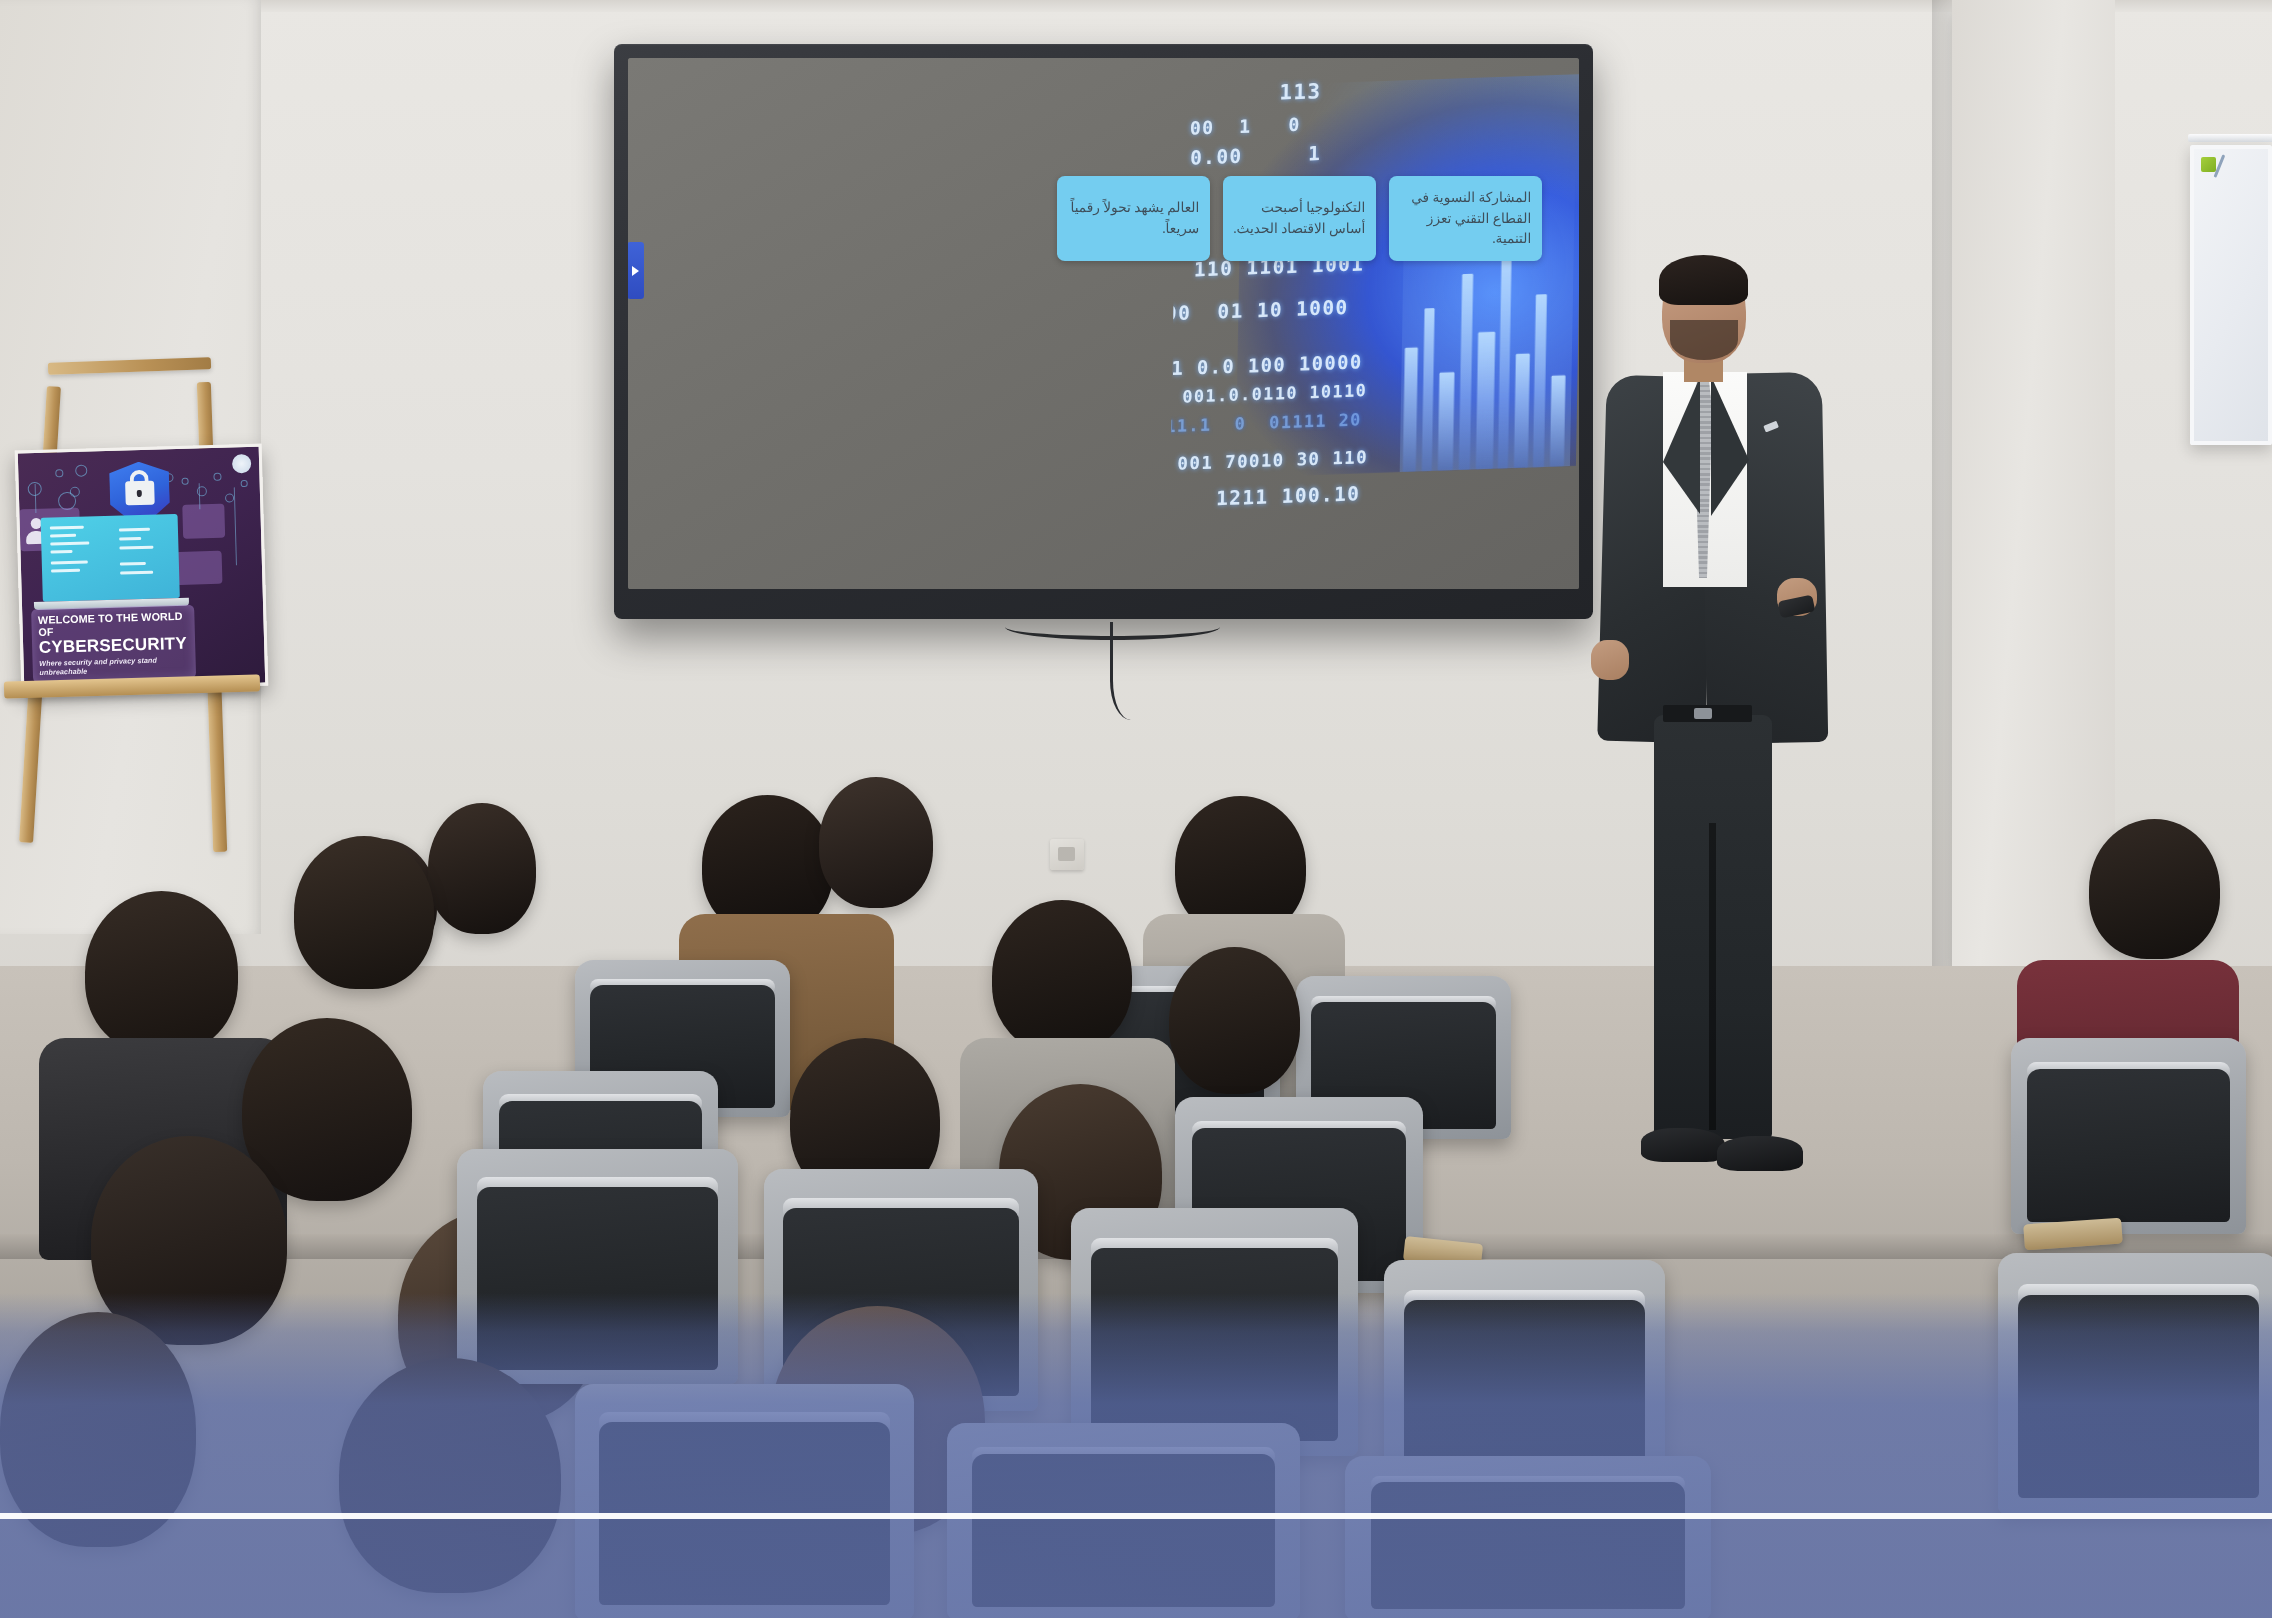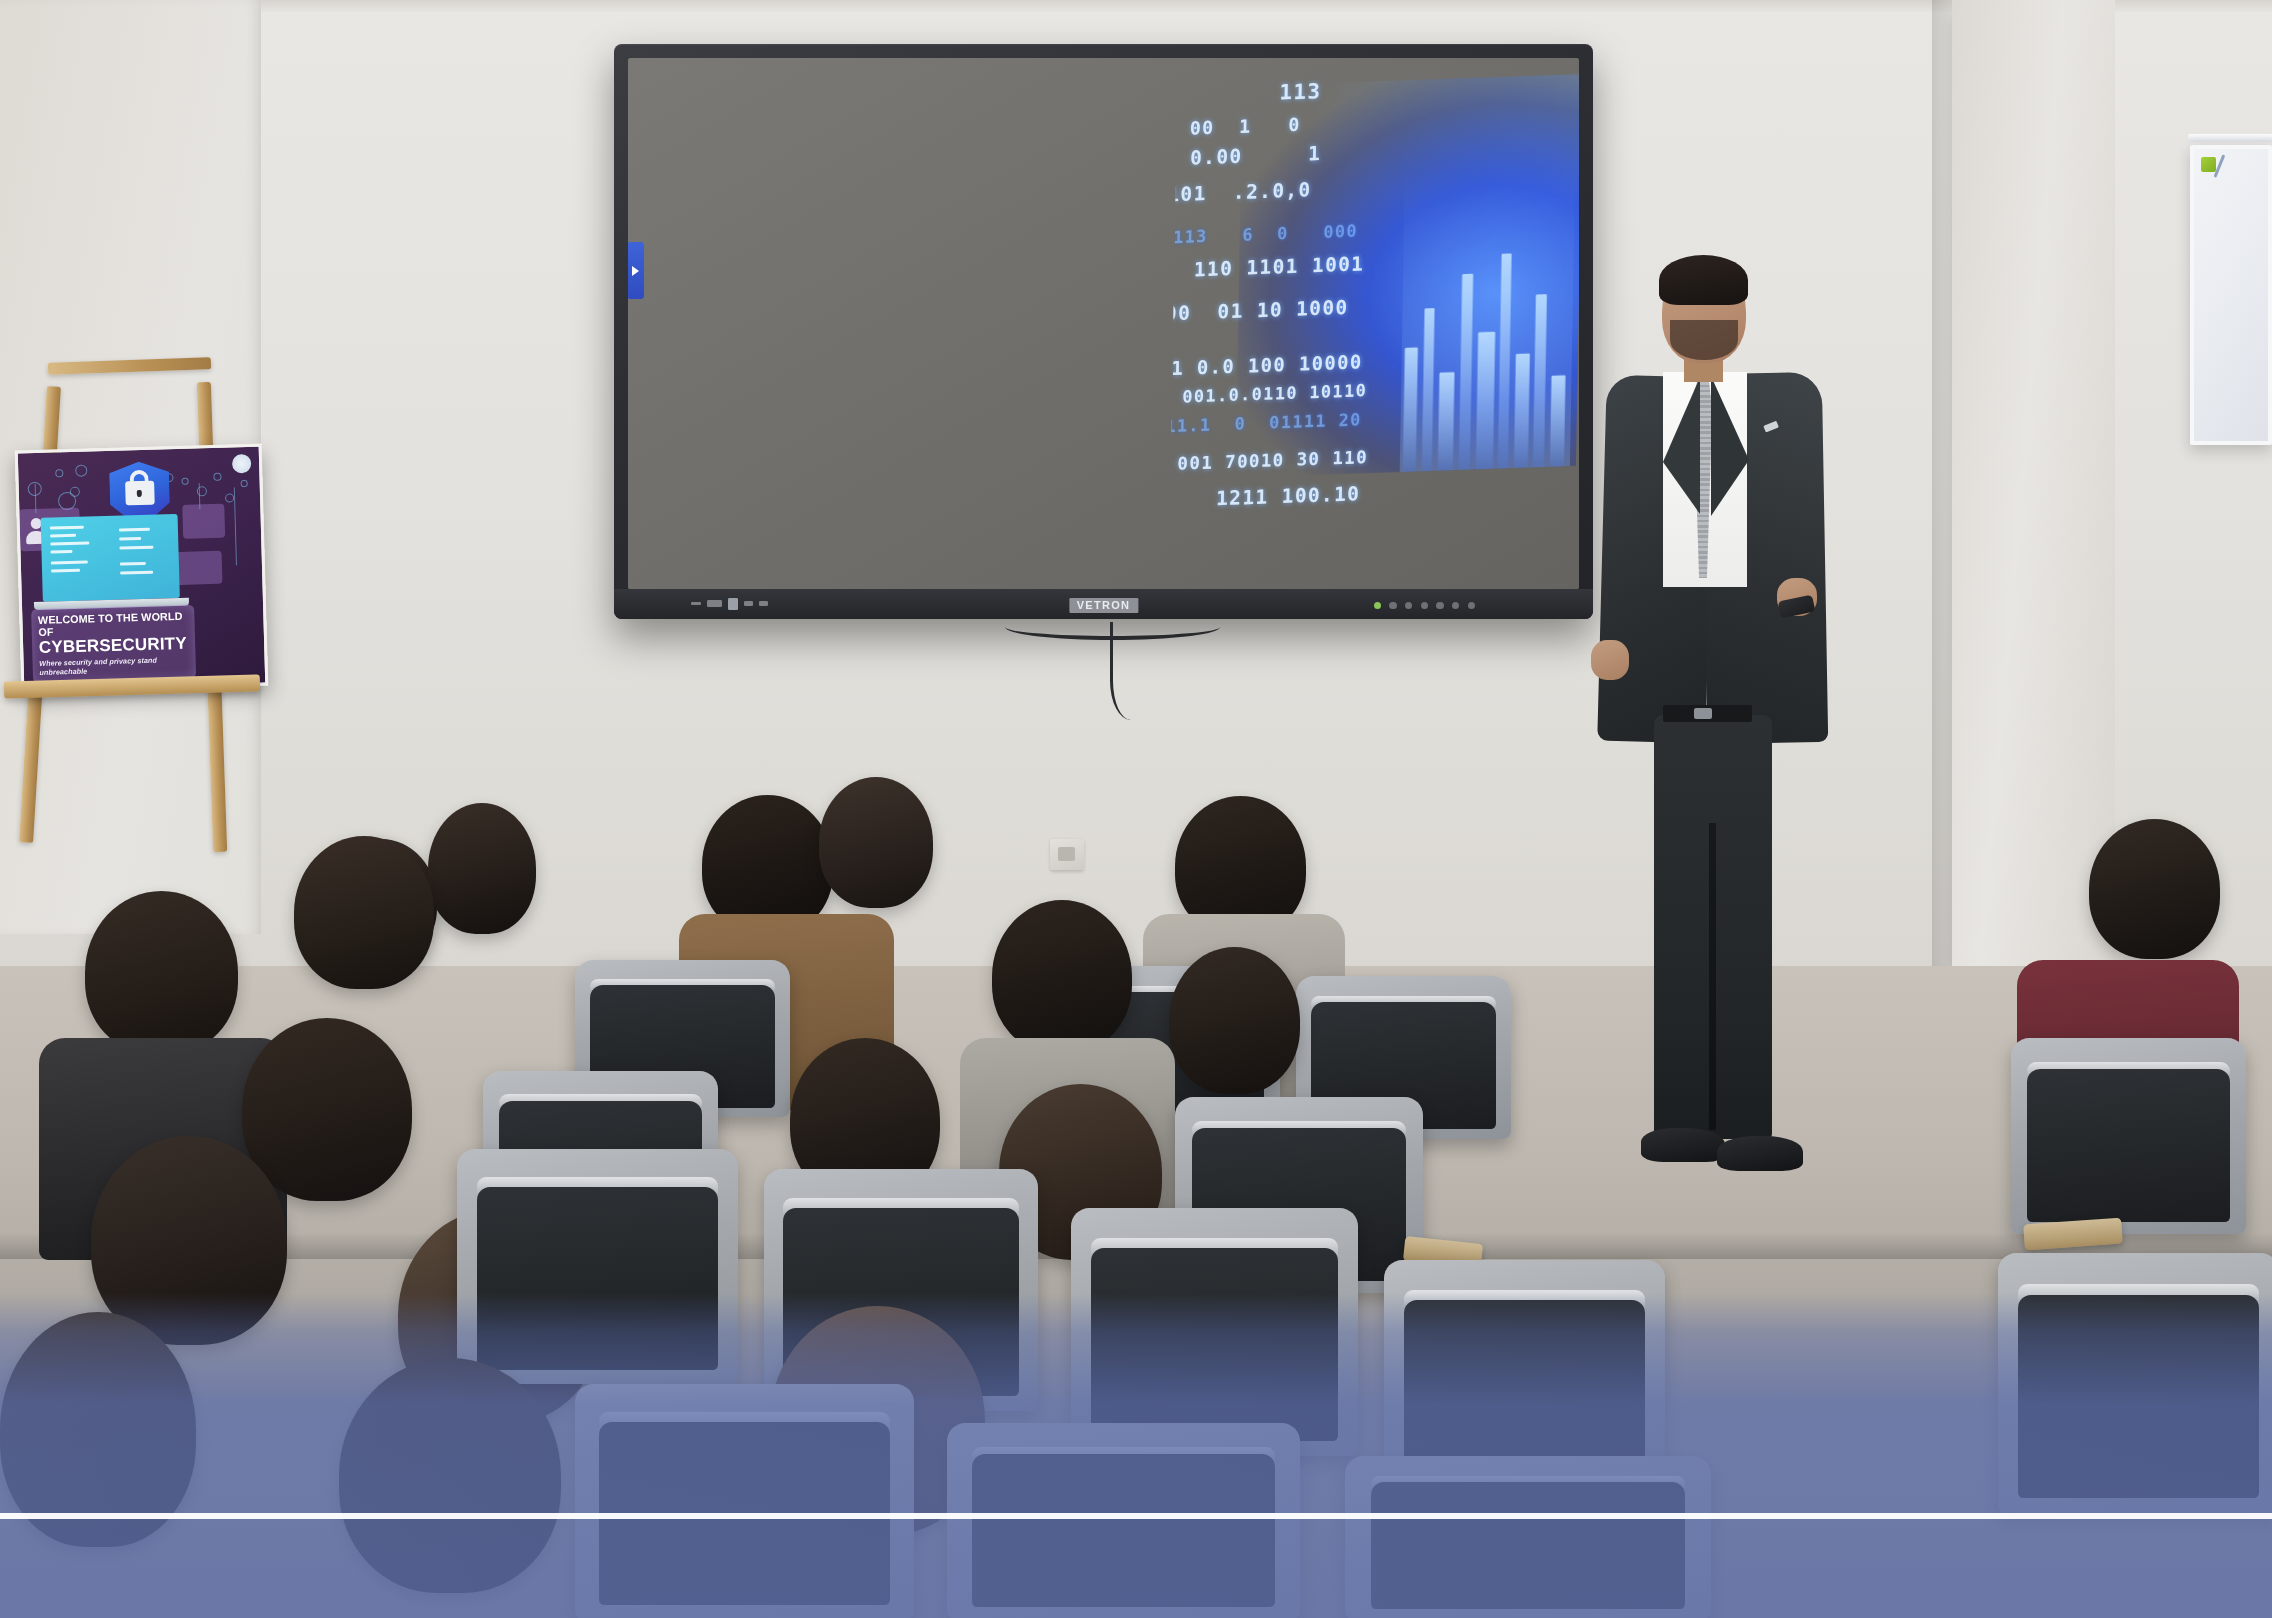--- a/index.html
+++ b/index.html
@@ -446,46 +446,38 @@
           <div class="bincol" style="right:215px;top:197px;font-size:19.6px;">10  110 1101 1001</div>
           <div class="bincol" style="right:230px;top:240px;font-size:19.6px;">10 .00  01 10 1000</div>
           <div class="bincol" style="right:215px;top:295px;font-size:19px;">20.001 0.0 100 10000</div>
           <div class="bincol" style="right:210px;top:325px;font-size:17px;">001.0.0110 10110</div>
           <div class="bincol dim" style="right:215px;top:354px;font-size:17px;">1011.1  0  01111 20</div>
           <div class="bincol" style="right:208px;top:392px;font-size:17.6px;">001 70010 30 110</div>
           <div class="bincol" style="right:215px;top:427px;font-size:19.6px;">1211 100.10</div>
         </div>
 
 
+        <div class="cards-row">
+          <div class="card">
+              <span>المشاركة النسوية في القطاع التقني تعزز التنمية.</span>
+            </div>
+          <div class="card">
+              <span>التكنولوجيا أصبحت أساس الاقتصاد الحديث.</span>
+            </div>
+          <div class="card">
+              <span>العالم يشهد تحولاً رقمياً سريعاً.</span>
+            </div>
+        </div>
 
         <div class="side-tab">
             <span class="tri"></span>
           </div>
       </div>
     </div>
 
-    <div class="tv-bottom-bar">
-      <div class="tv-ports">
-          <i></i>
-          <i></i>
-          <i></i>
-          <i></i>
-          <i></i>
-        </div>
-      <div class="tv-logo">VETRON</div>
-      <div class="tv-buttons">
-          <i class="led"></i>
-          <i></i>
-          <i></i>
-          <i></i>
-          <i></i>
-          <i></i>
-          <i></i>
-        </div>
-    </div>
   </div>
   <div class="tv-cable"></div>
   <div class="tv-cable2"></div>
   <div class="wall-socket">
       <b></b>
     </div>
 
   <div class="easel">
     <div class="easel-leg leg-l"></div>
     <div class="easel-leg leg-r"></div>

